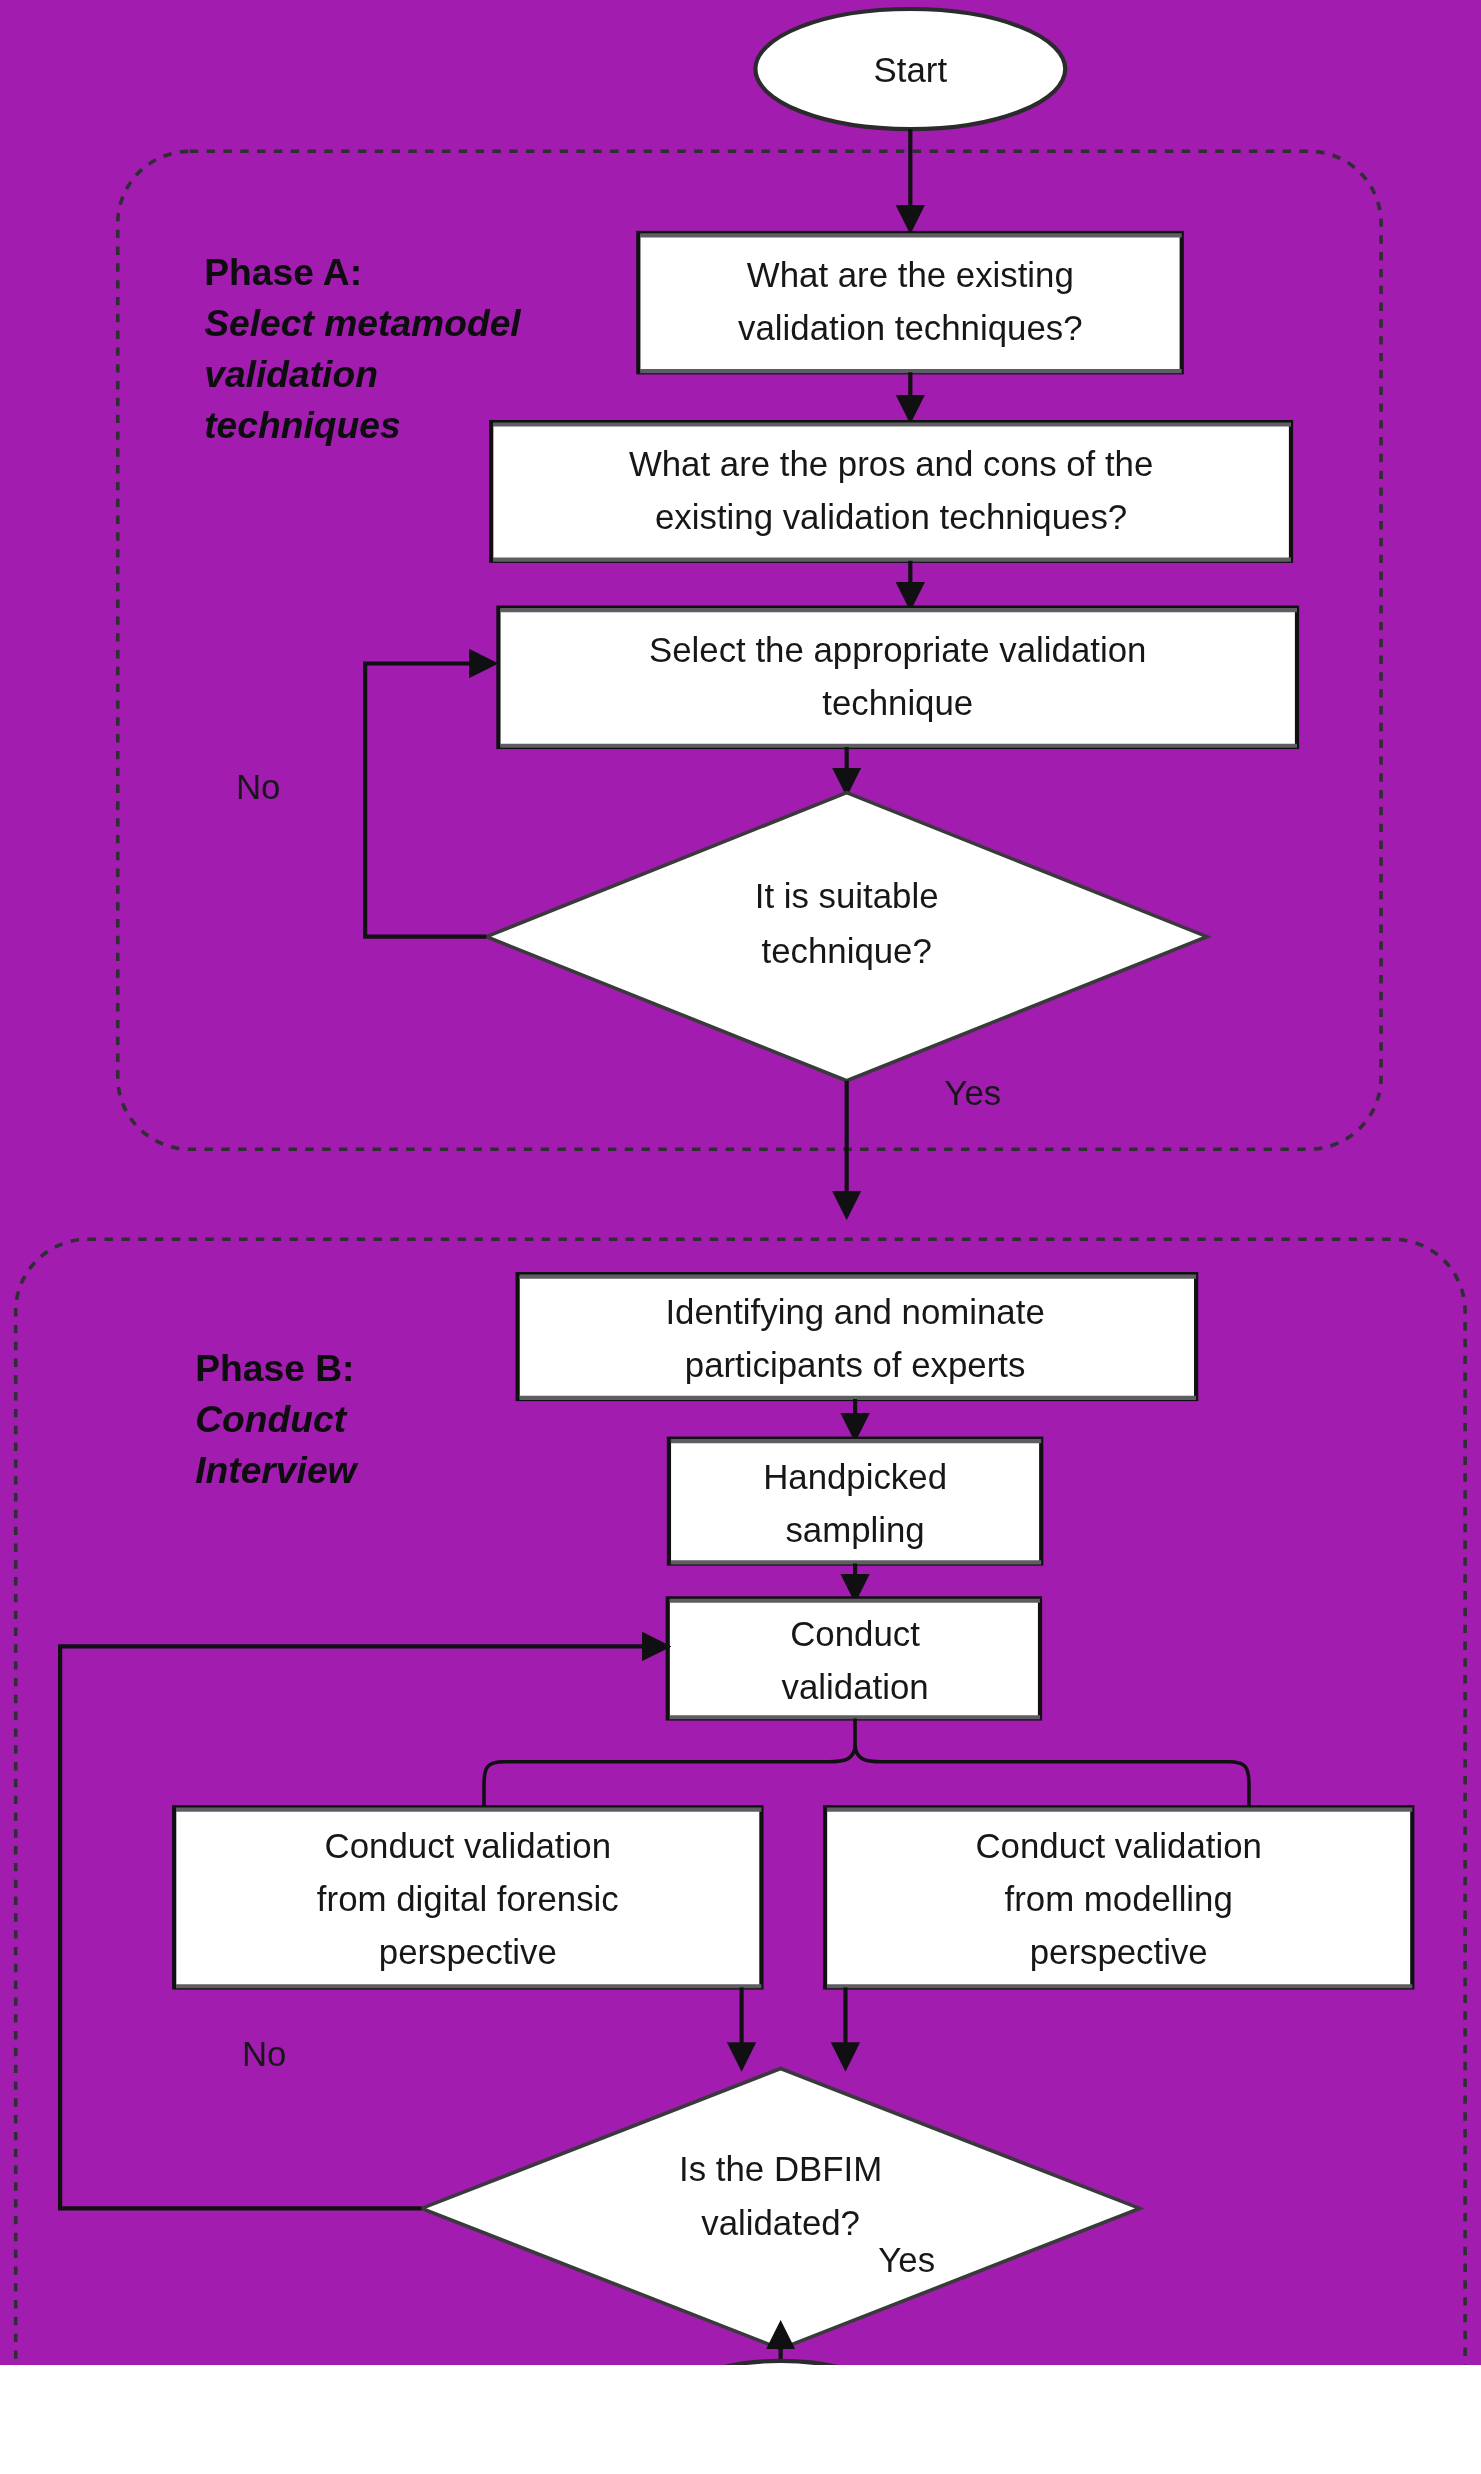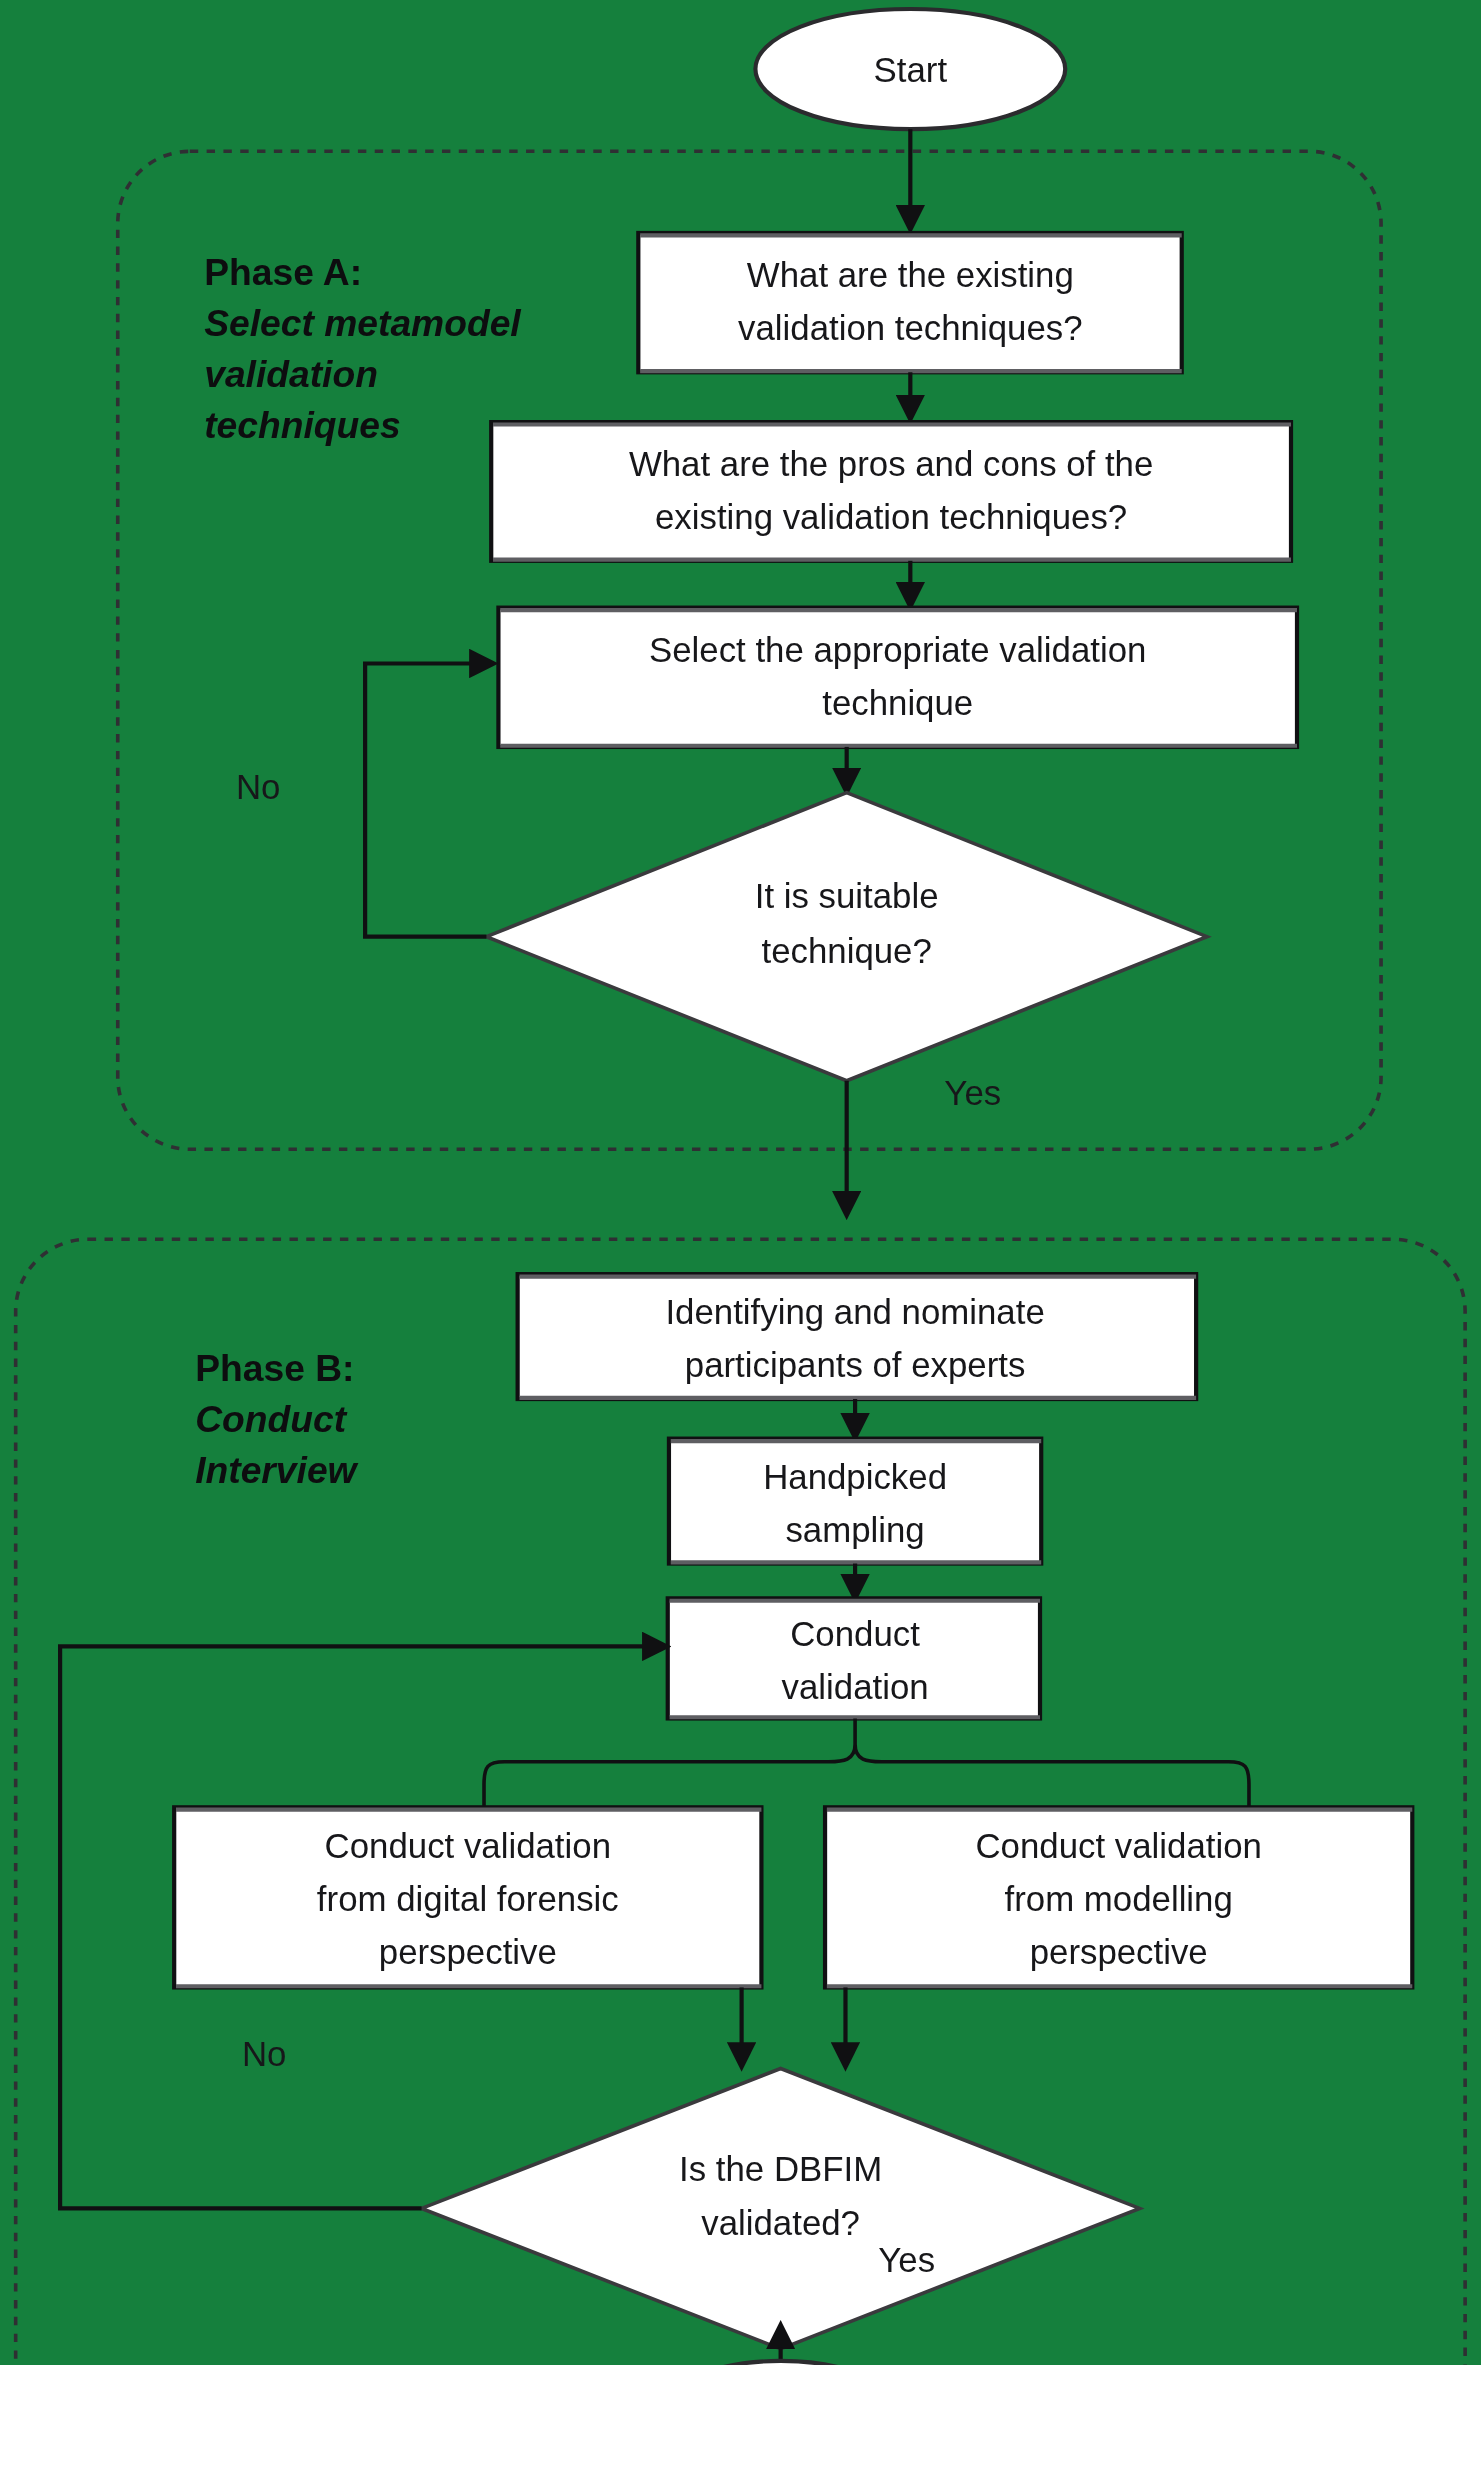--- a/index.html
+++ b/index.html
@@ -1,17 +1,17 @@
 <!DOCTYPE html>
 <html style="font-size:9.6px"><head>
 <meta charset="utf-8">
 <style>
   html,body{margin:0;padding:0;background:#ffffff;}
   body{font-family:"Liberation Sans", sans-serif;}
-  #canvas{position:relative;width:1482px;height:2365px;background:#15803d;overflow:hidden;}
+  #canvas{position:relative;width:1482px;height:2365px;background:#a21caf;overflow:hidden;}
   svg#flow{position:absolute;top:0;left:0;width:1482px;height:2475px;}
   .nodeText{font-family:"Liberation Sans", sans-serif;font-size:58px;fill:#17171a;}
   .phaseHead{font-family:"Liberation Sans", sans-serif;font-size:62px;font-weight:bold;fill:#0d0d0f;}
   .phaseSub{font-family:"Liberation Sans", sans-serif;font-size:62px;font-weight:bold;font-style:italic;fill:#0d0d0f;}
   .edgeLabel{font-family:"Liberation Sans", sans-serif;font-size:58px;fill:#17171a;}
   .shapeBox{fill:#ffffff;stroke:#101012;stroke-width:7;}
   .shapeDia{fill:#ffffff;stroke:#3a3a3d;stroke-width:6;}
   .shapeEll{fill:#ffffff;stroke:#2b2b2e;stroke-width:7;}
   .conn{fill:none;stroke:#101012;stroke-width:7;}
   .connThin{fill:none;stroke:#101012;stroke-width:6;}

